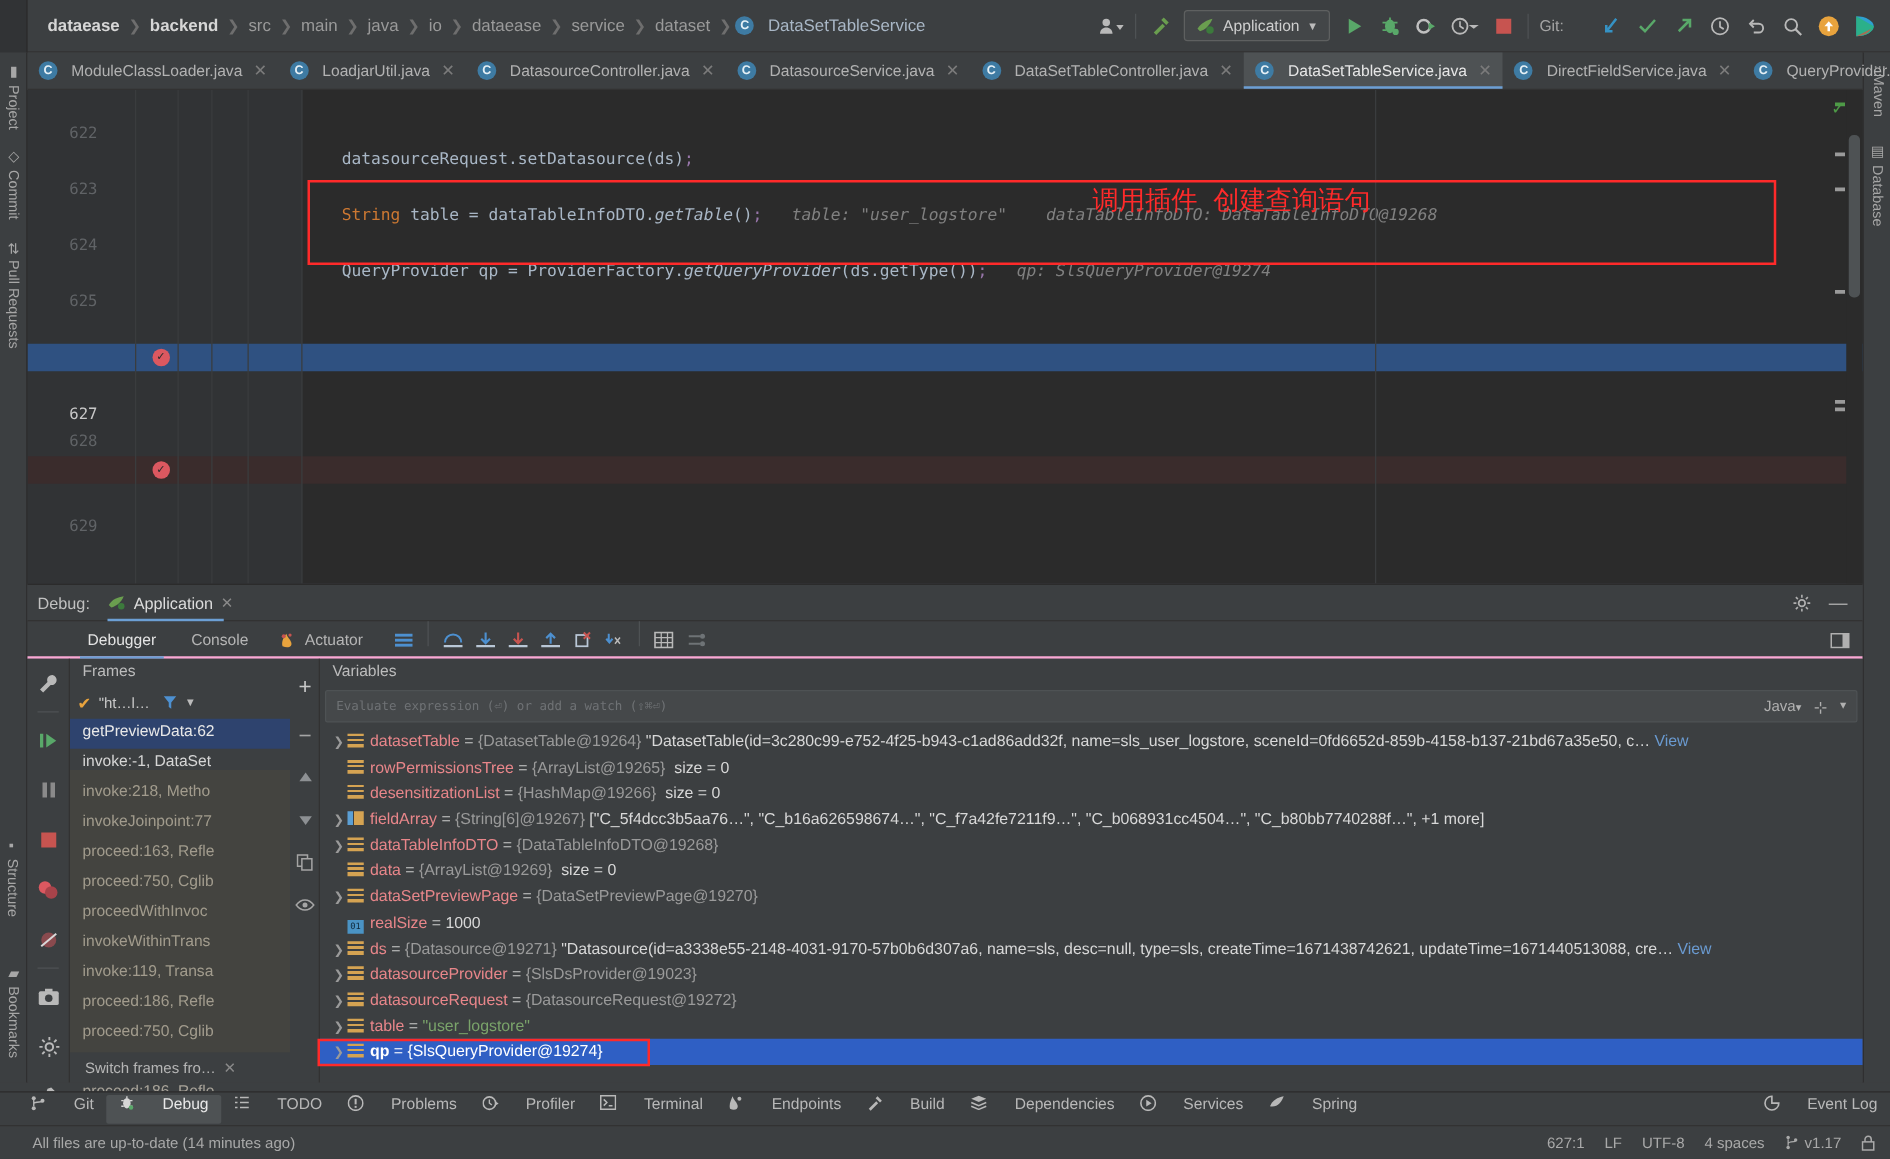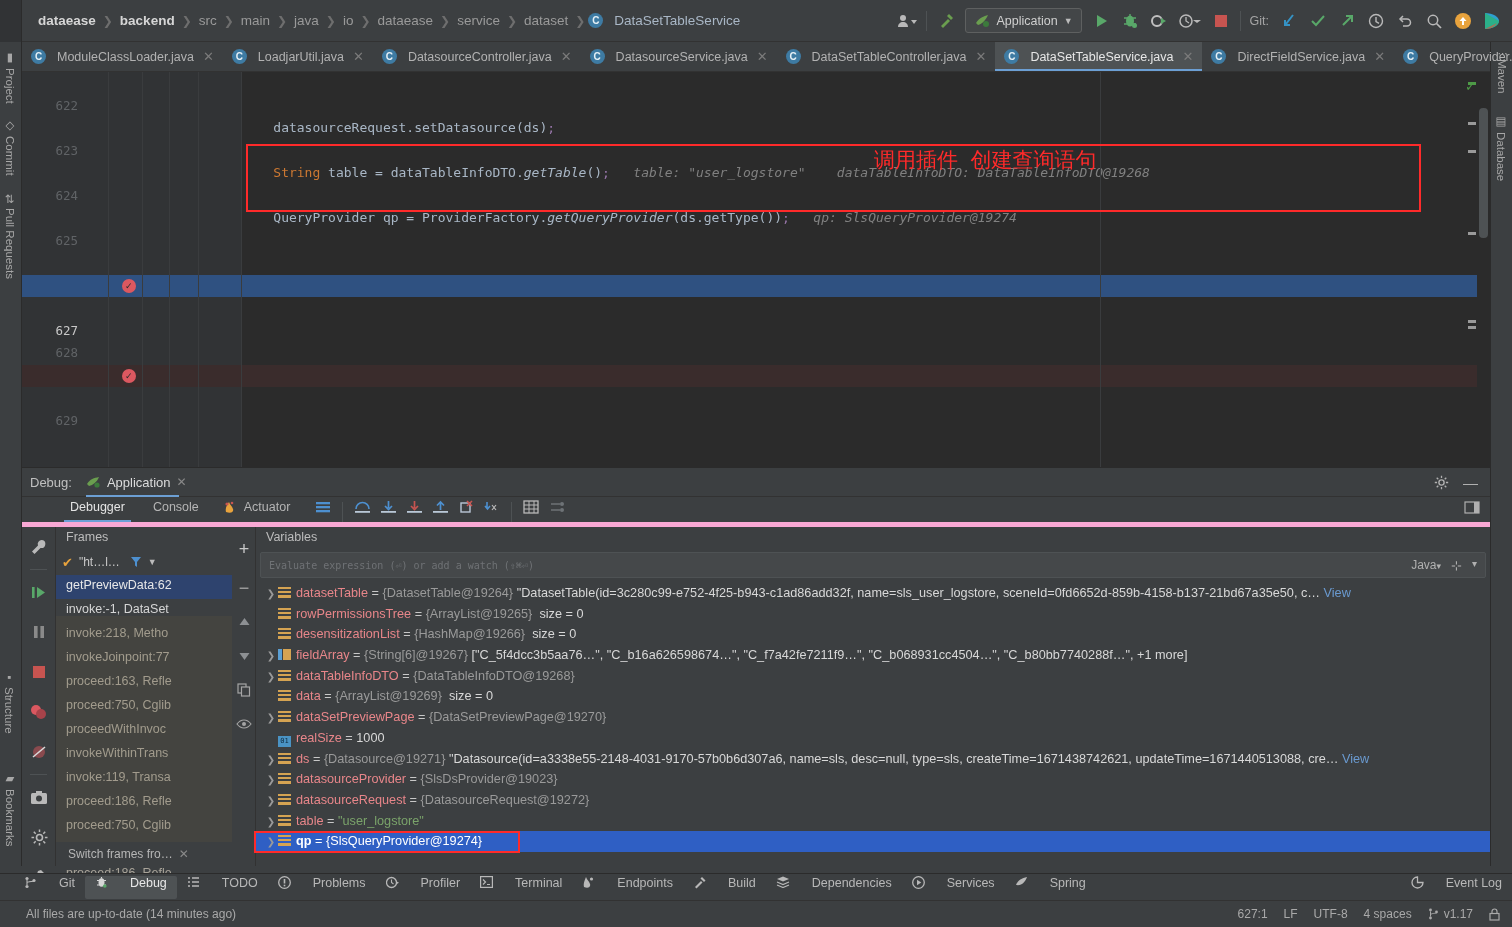--- a/index.html
+++ b/index.html
@@ -29,21 +29,21 @@
     background: #3e7ba3; color: #e5f0f6; font-size: 10px; font-weight: bold;
     margin-right: 5px; vertical-align: middle;
   }
   .tb-right { margin-left: auto; display: flex; align-items: center; gap: 9px; padding-right: 10px; }
   .tb-btn { display:flex; align-items:center; justify-content:center; height: 26px; min-width: 20px; cursor: pointer; color:#b9b9b9;}
   .vdiv { width: 1px; height: 20px; background: #4e5254; }
   .runconfig {
     display:flex; align-items:center; gap:6px; height:25px; padding:0 8px;
     border:1px solid #5e6060; border-radius:3px; background:#434648; font-size:12.5px; color:#cfcfcf;
   }
-  .gitlabel { font-size:12.5px; color:#a5a5a5; margin-right:1px;}
+  .gitlabel { font-size:12.5px; color:#a5a5a5; margin-right:19px;}
 
   
   .tabsbar {
     position: absolute; left: 22px; top: 42px; width: 1468px; height: 30px;
     background: #3c3f41; display: flex; align-items: stretch;
     border-bottom: 1px solid #323232;
   }
   .etab {
     display:flex; align-items:center; gap:6px; padding: 0 9px; font-size: 12.5px;
     color:#b2b2b2; white-space: nowrap; cursor: pointer; position: relative;
@@ -105,21 +105,21 @@
   .debugpanel {
     position:absolute; left:22px; top:467px; width:1468px; height:399px; background:#3c3f41;
     border-top:1px solid #2b2b2b;
   }
   .dp-header { display:flex; align-items:center; height:29px; padding-left:8px; background:#3c3f41; border-bottom:1px solid #323232;}
   .dp-title { font-size:13px; color:#c0c0c0; margin-right:14px;}
   .dp-tab { display:flex; align-items:center; gap:6px; font-size:13px; color:#dcdcdc; position:relative; padding:0 6px 0 0; height:29px;}
   .dp-tab::after { content:""; position:absolute; left:0; right:14px; bottom:0; height:2px; background:#6c9fd4;}
   .dp-hdr-right { margin-left:auto; display:flex; align-items:center; gap:14px; padding-right:12px; color:#b0b0b0;}
 
-  .dp-toolbar { display:flex; align-items:flex-end; height:30px; padding-left:6px; gap:0; border-bottom:5px solid #f9a8d4;}
+  .dp-toolbar { display:flex; align-items:flex-start; height:30px; padding-left:6px; gap:0; border-bottom:2px solid #f9a8d4;}
   .dt-tab { font-size:12.5px; color:#b5b5b5; padding: 0 14px; height:30px; line-height:30px; position:relative; cursor:pointer;}
   .dt-tab.active { color:#e4e4e4; }
   .dt-tab.active::after{content:"";position:absolute;left:8px;right:8px;bottom:0;height:2px;background:#6c9fd4;}
   .dt-icon { width:26px; height:30px; display:flex; align-items:center; justify-content:center; cursor:pointer;}
 
   .dbg-left-rail { position:absolute; left:0; top:59px; width:34px; bottom:0; background:#3c3f41; border-right:1px solid #323232;}
   .rail-btn { width:34px; height:40px; display:flex; align-items:center; justify-content:center; cursor:pointer;}
 
   .frames-pane { position:absolute; left:34px; top:59px; width:176px; bottom:0; background:#3c3f41;}
   .pane-head { height:22px; font-size:12.5px; color:#bcbcbc; padding:3px 0 0 10px;}

